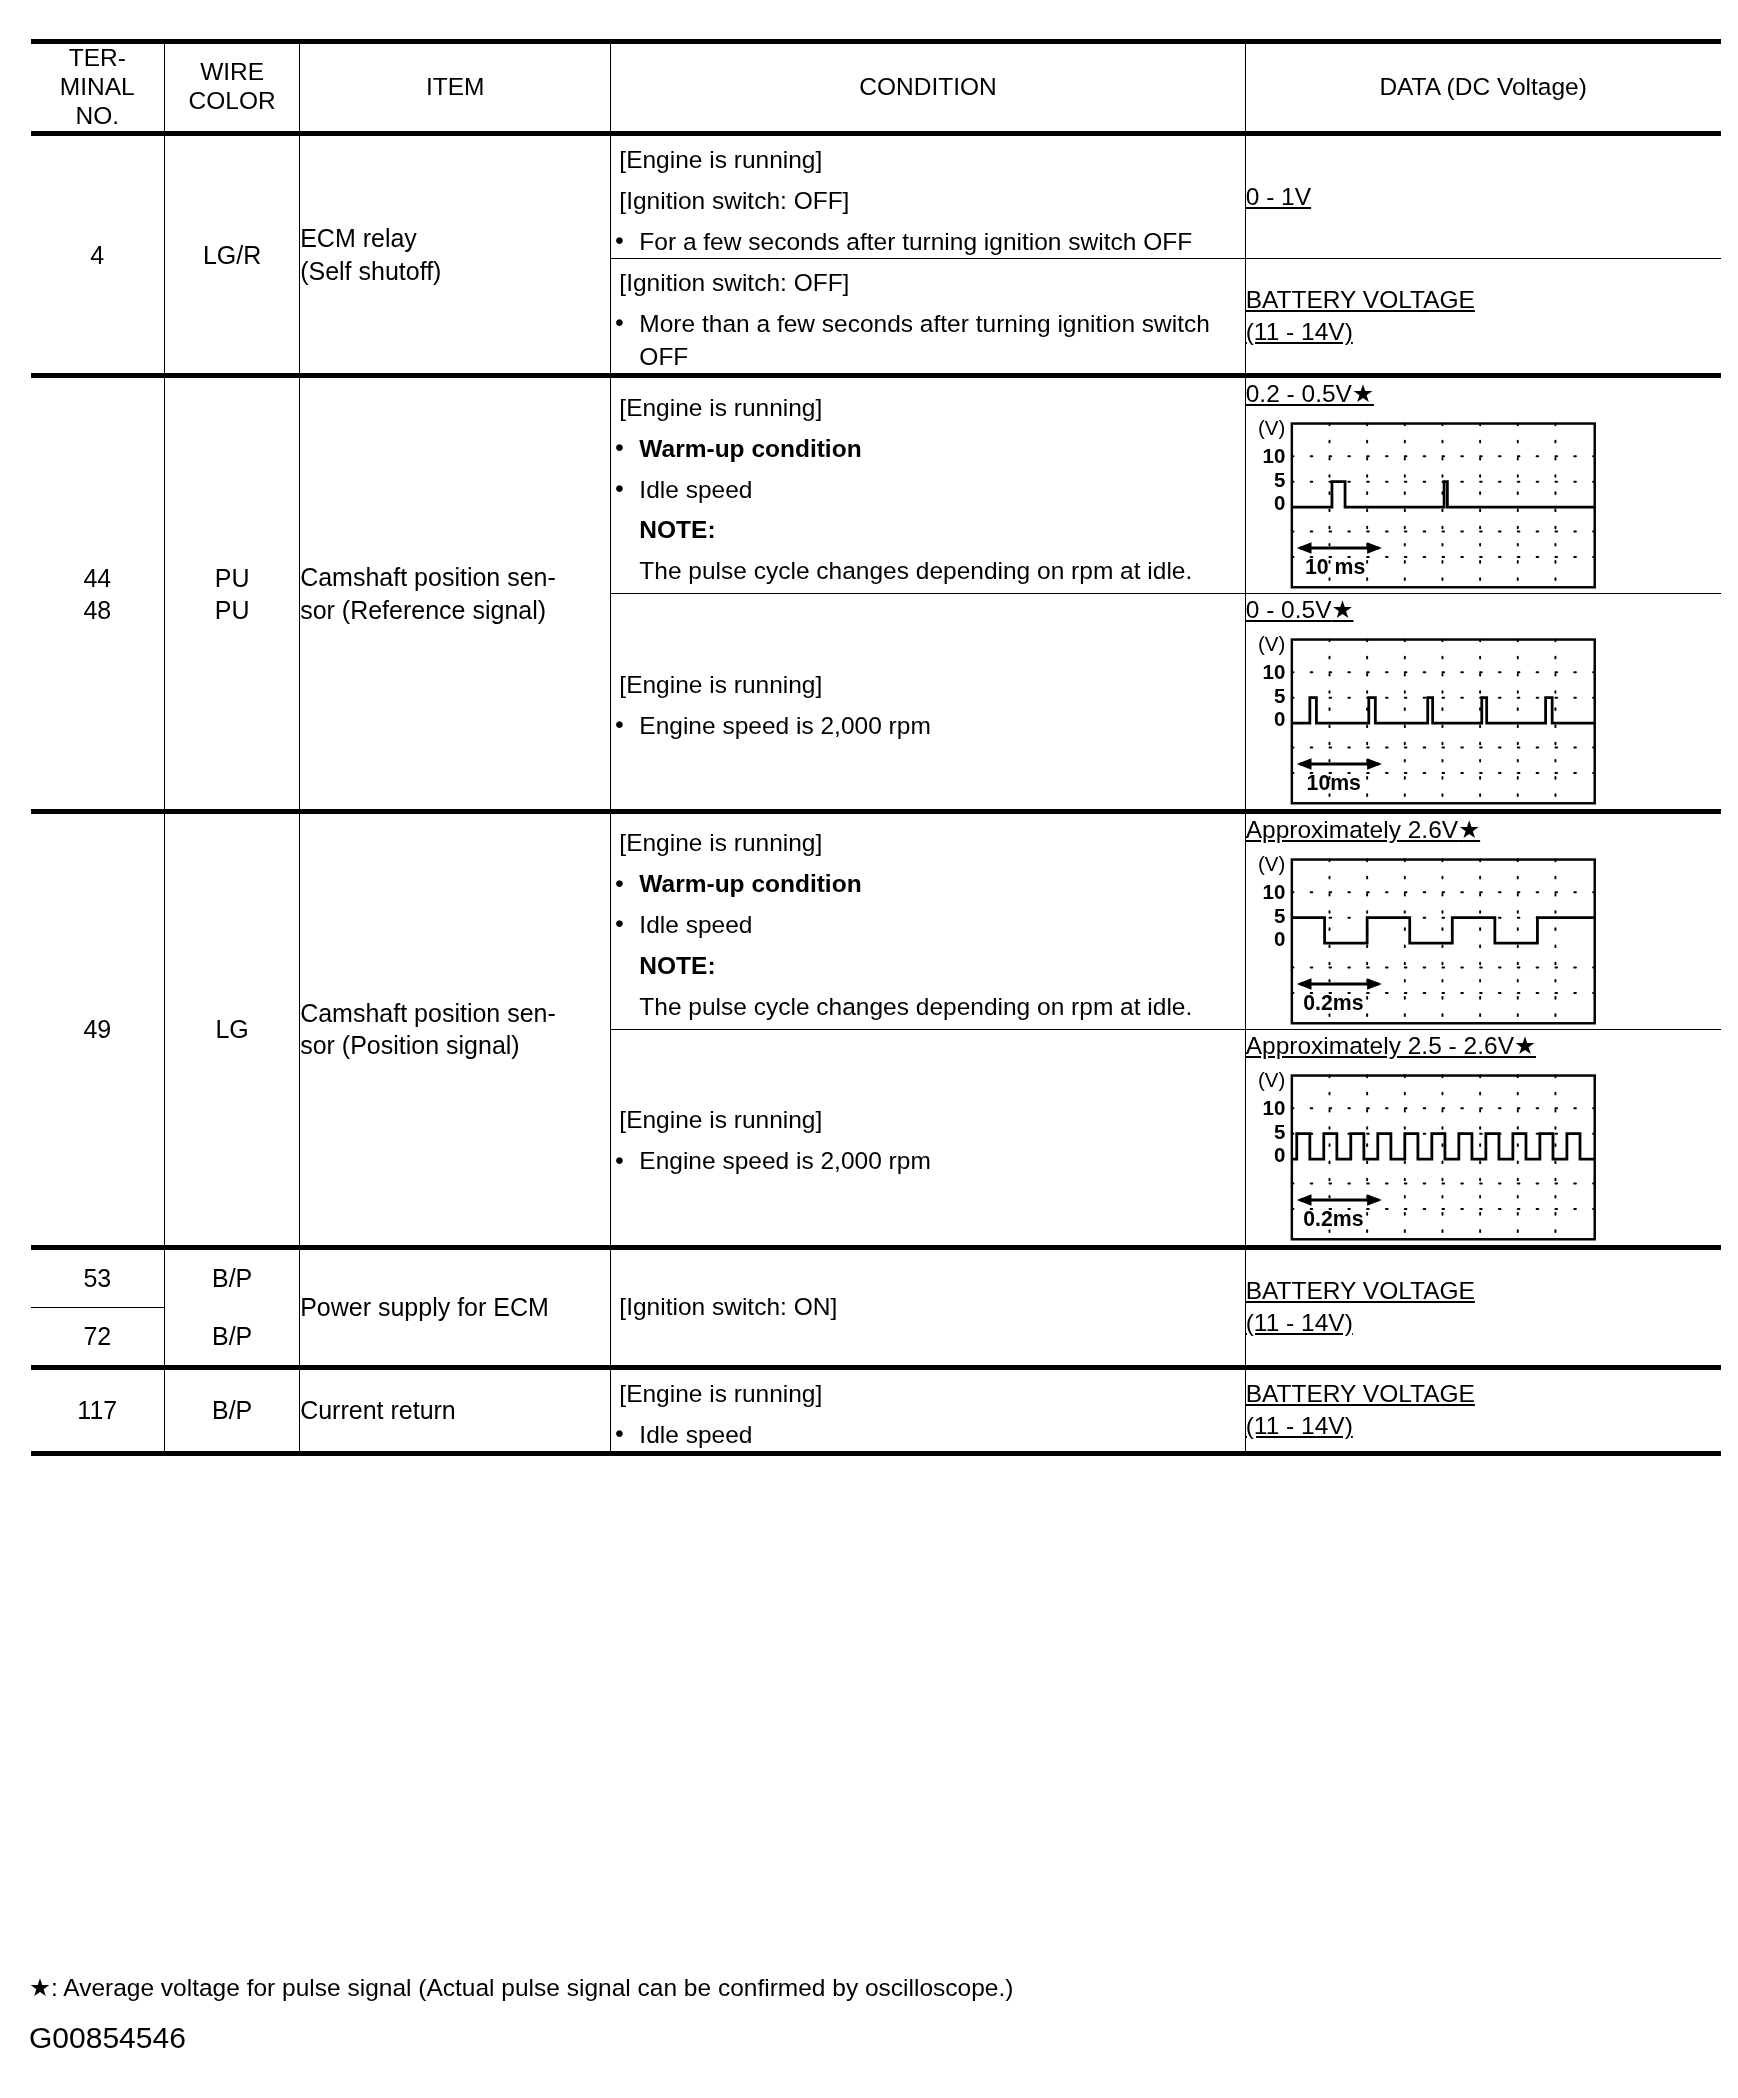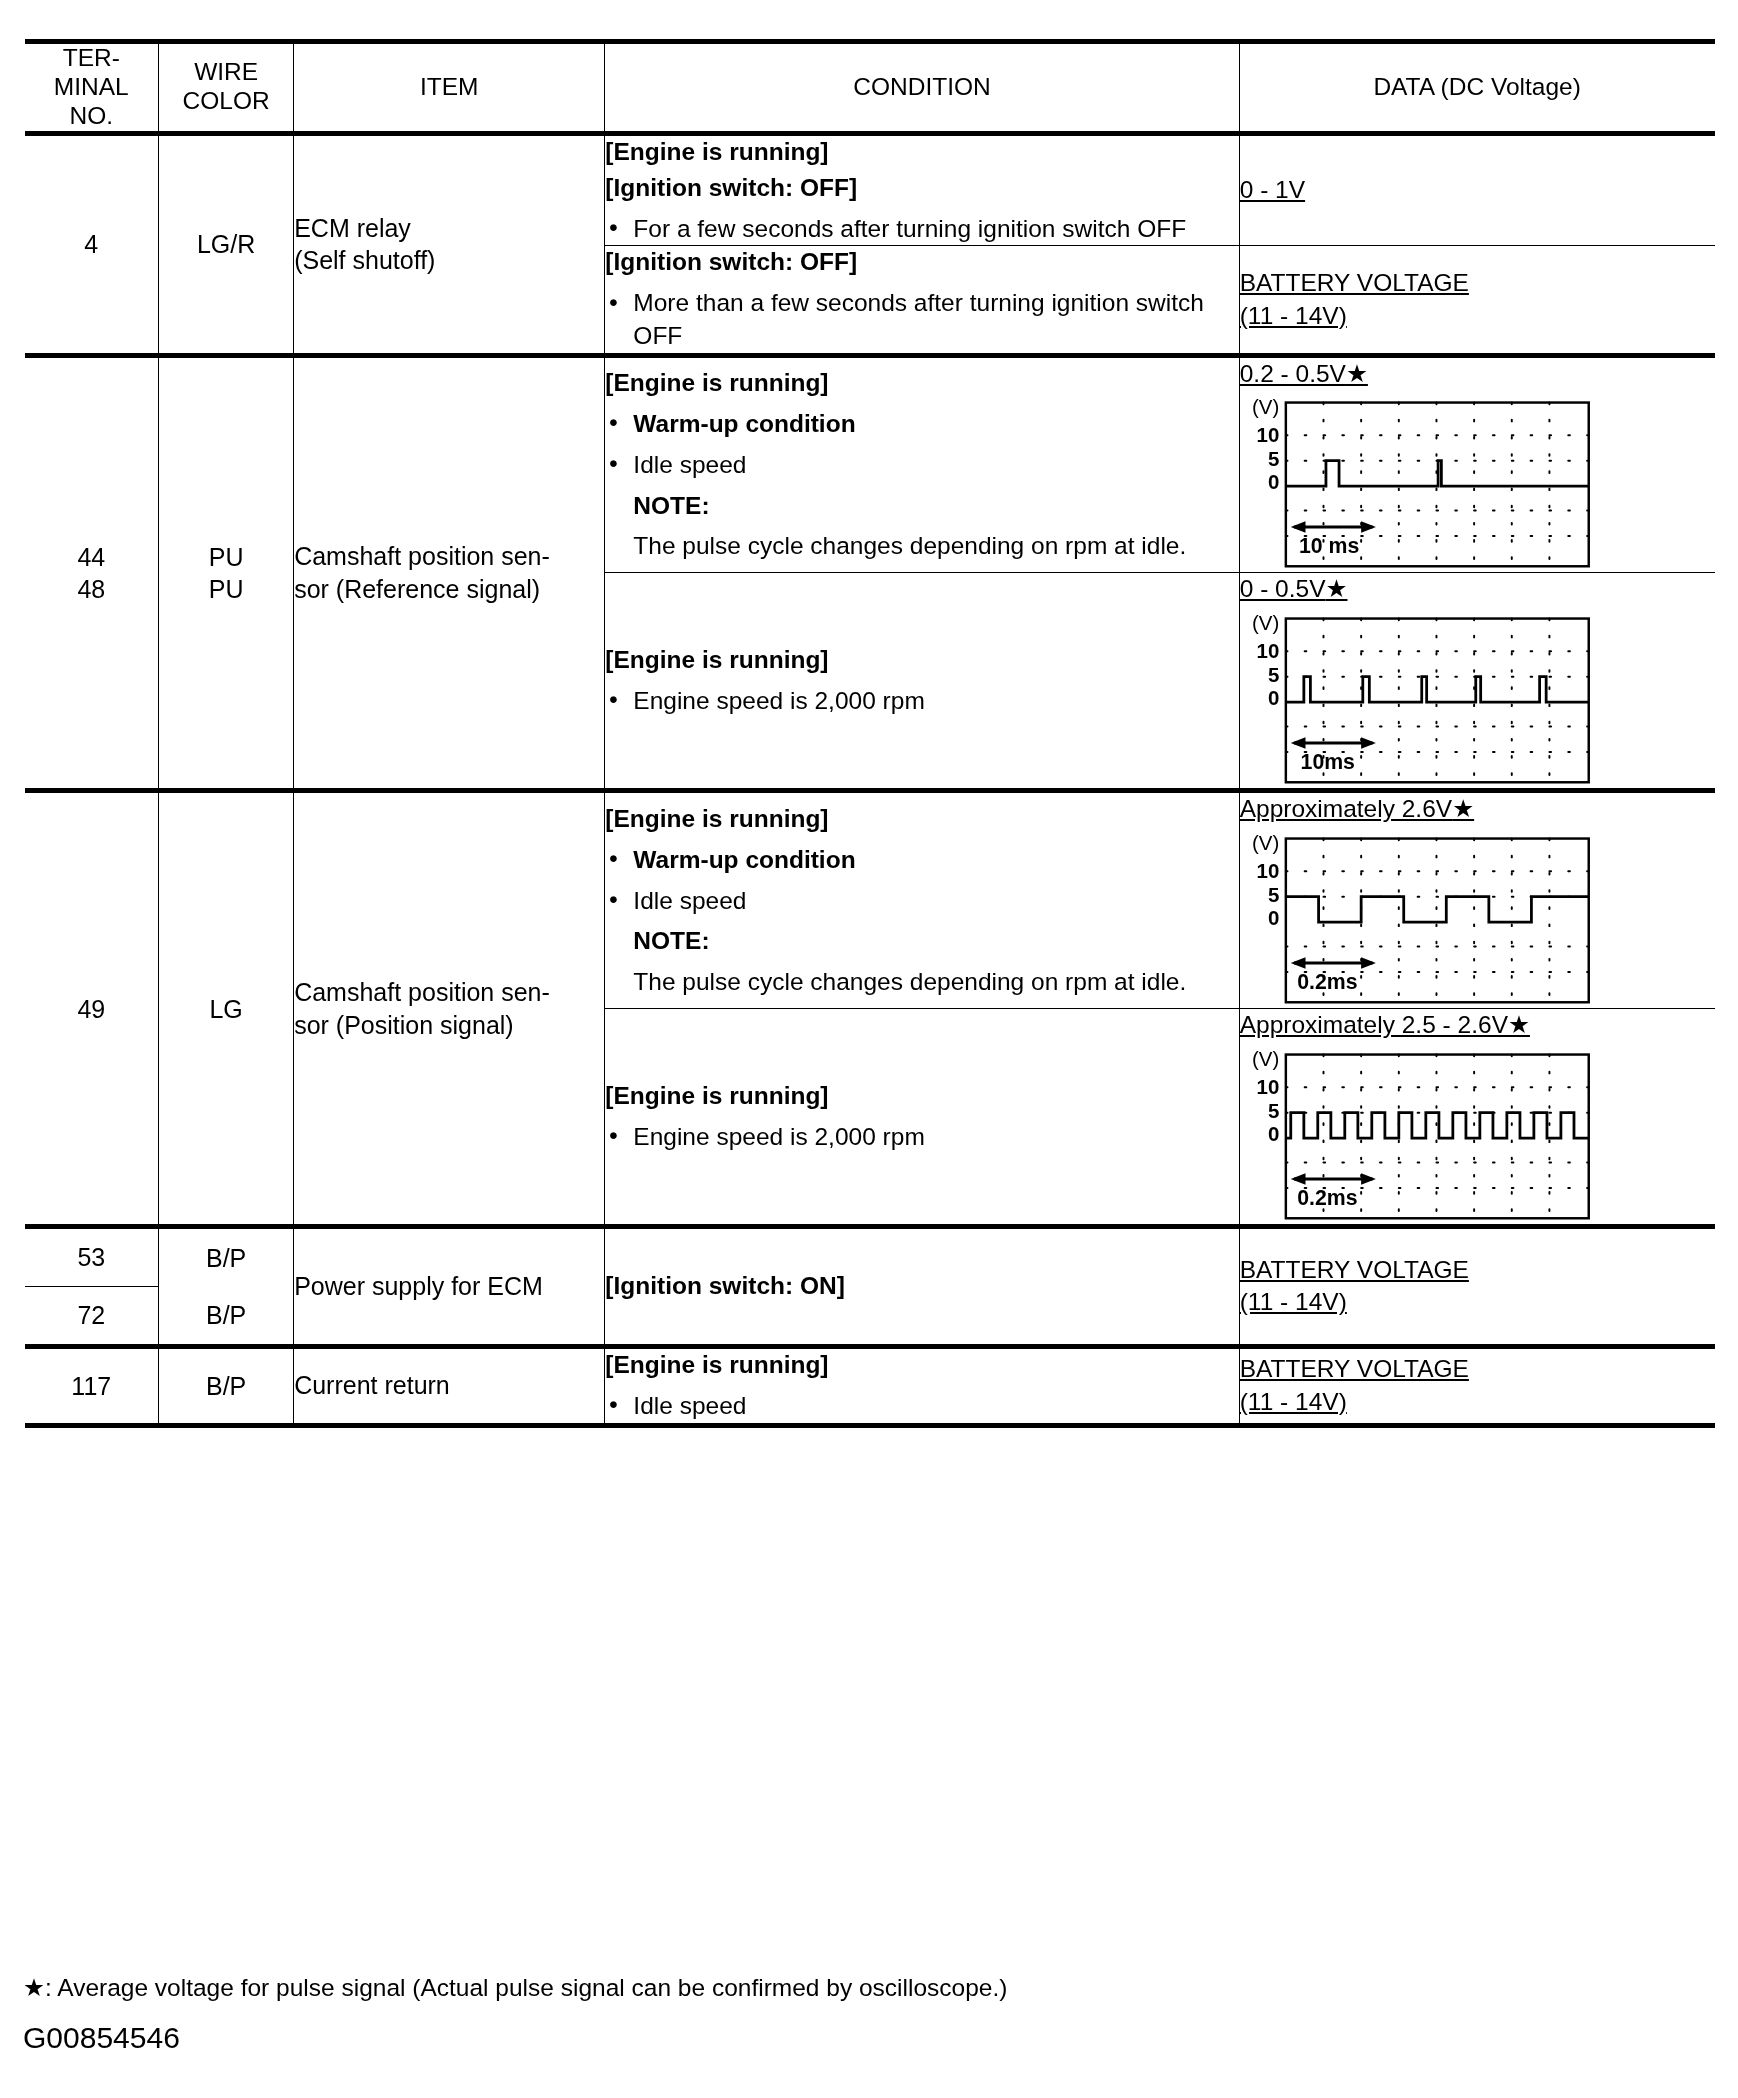--- a/index.html
+++ b/index.html
@@ -11,21 +11,21 @@
     width: 1738px;
     height: 2099px;
     font-family: "Liberation Sans", sans-serif;
     color: #000000;
     position: relative;
     overflow: hidden;
   }
 
   .page {
     position: absolute;
-    left: 0; top: 0;
+    left: 6px; top: 0;
     width: 1487px;
     height: 2099px;
   }
 
   
   table.spec {
     position: absolute;
     left: 24.5px;
     top: 39px;
     width: 1690px;
@@ -115,21 +115,21 @@
     font-size: 15.5px;
     line-height: 1.9;
   }
   ul.bullets li.bold { font-weight: bold; }
   ul.bullets li.nobul { padding-left: 28px; }
   ul.bullets li.nobul:before { content: ""; }
 
   .note-head { font-weight: bold; margin-top: 8.2px; }
   .note-body { margin-top: 0; }
 
-  .cond-head { font-weight: bold; margin: 0; }
+  .cond-head { font-weight: normal; margin: 8px; }
   .cond-head + .cond-head { margin-top: 3.3px; }
 
   
   .star {
     font-size: 24.5px;
     line-height: 1;
     letter-spacing: 0;
   }
 
   

